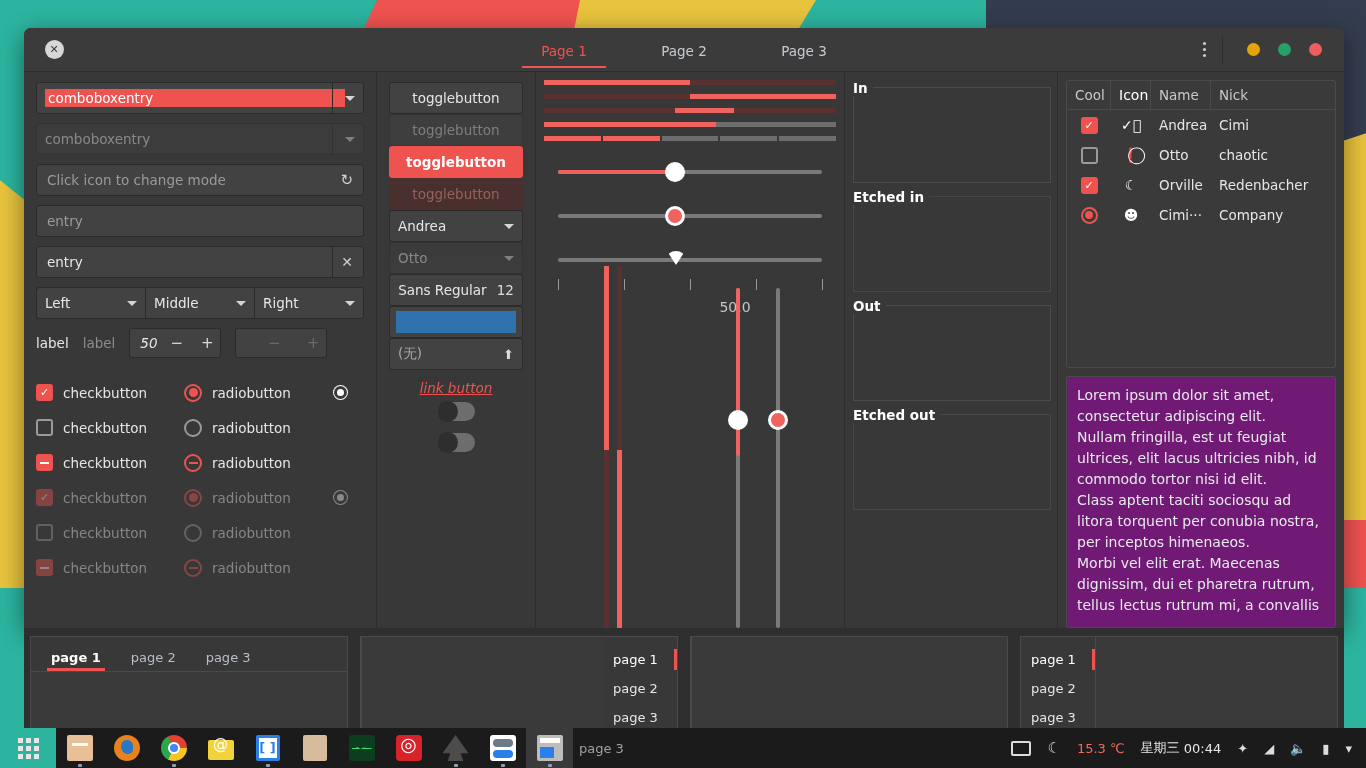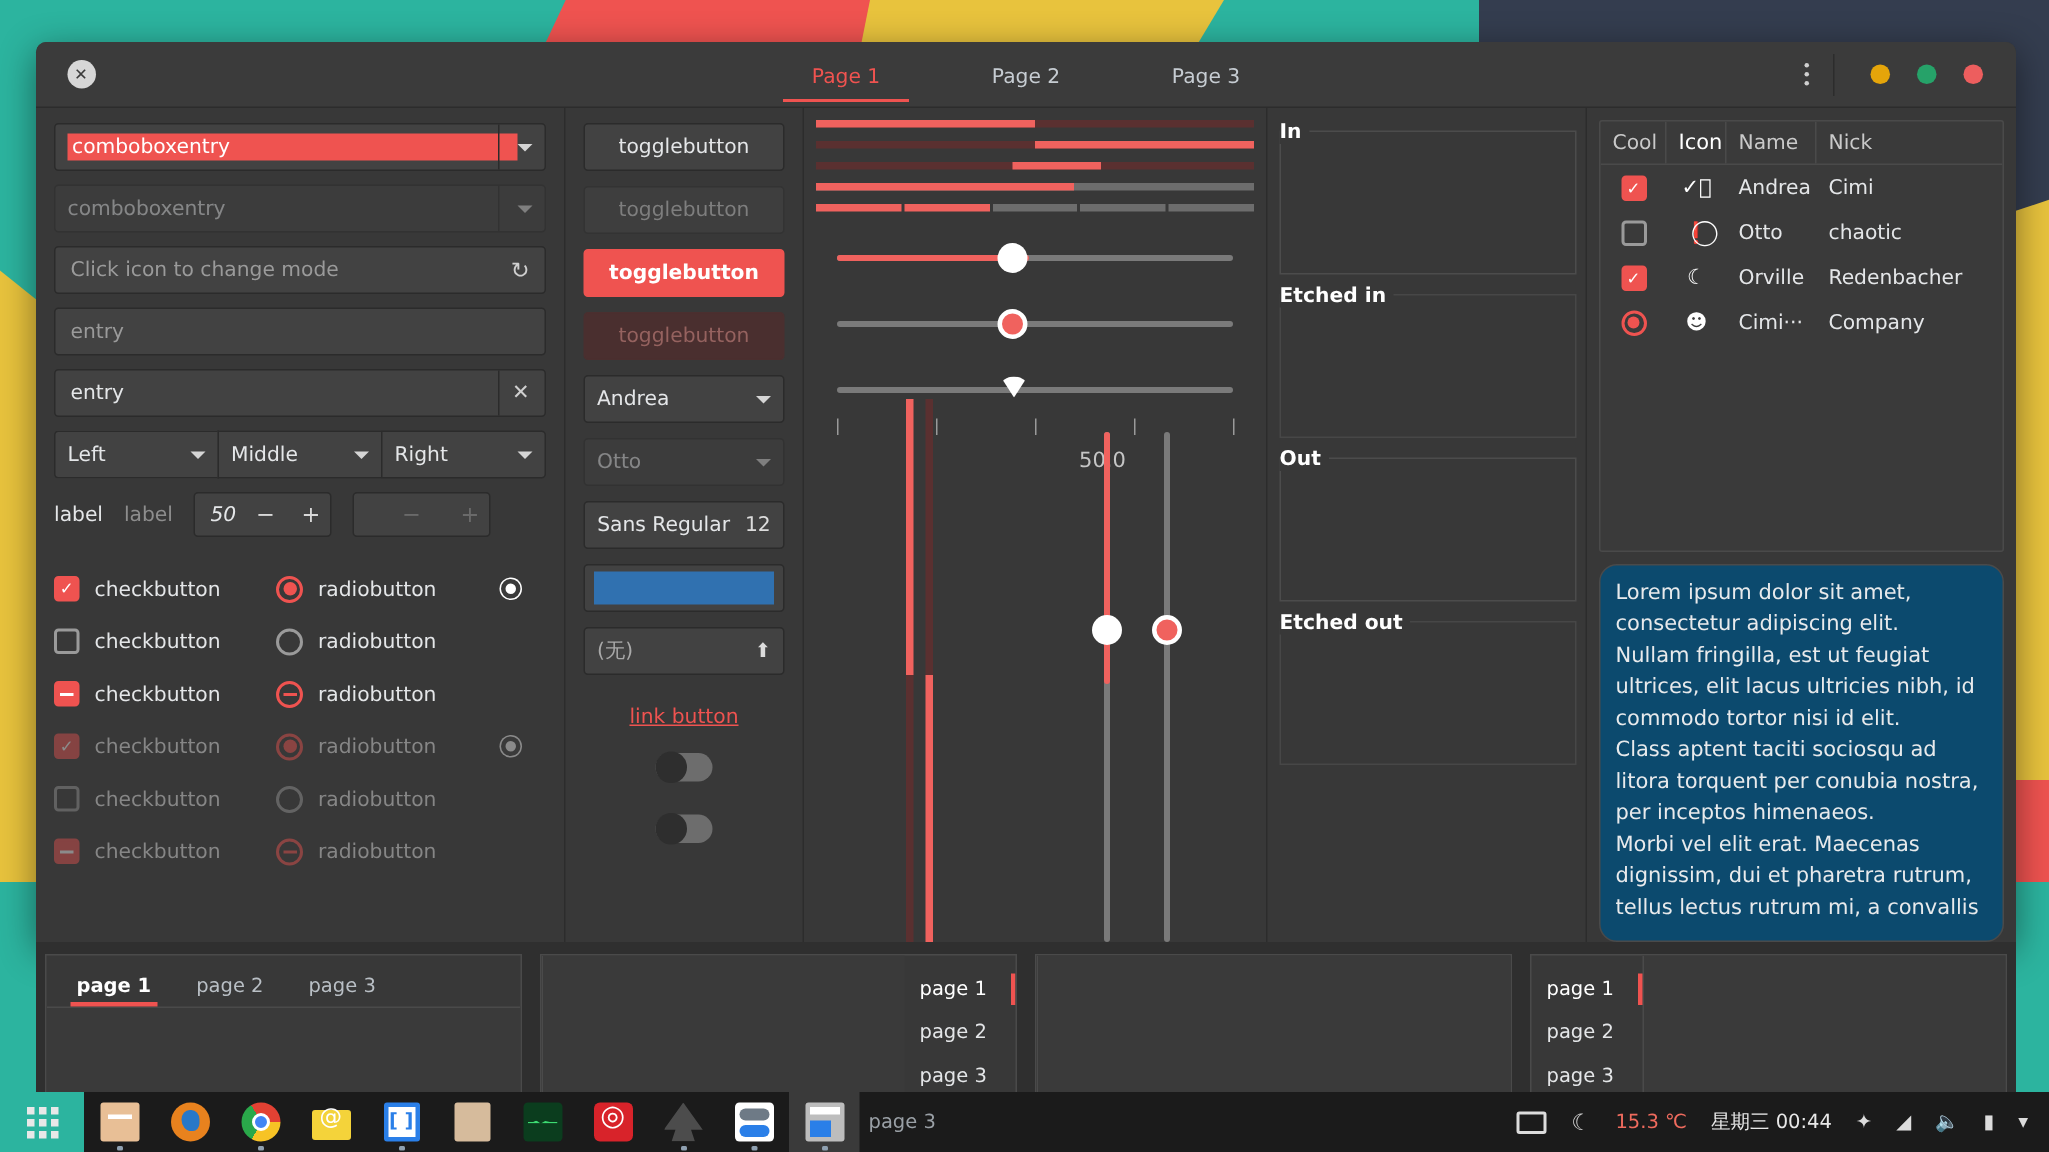--- a/index.html
+++ b/index.html
@@ -179,32 +179,32 @@
   .radio.on::after { content:""; width:9px;height:9px;border-radius:50%;background:#ef5350; }
   .radio.ind { border-color:#ef5350; }
   .radio.ind::after { content:""; width:9px;height:2px;background:#ef5350; }
   .radio.dm { opacity:.45; }
   .ctext { color:#e4e6e8; font-size:13.5px; }
   .ctext.dm { color:#868686; }
   .minidot { width:13px;height:13px;border-radius:50%;background:#fff;border:3px solid #3a3a3a;box-shadow:0 0 0 1px #fff; }
   .minidot.dm { background:#8a8a8a; box-shadow:0 0 0 1px #8a8a8a; }
 
   
-  .col2 { width: 158px; display:flex; flex-direction:column; gap: 10px; padding-top:10px; }
+  .col2 { width: 158px; display:flex; flex-direction:column; padding-top:10px; }
   .tbtn { height: 32px; border-radius:3px; display:flex;align-items:center;justify-content:center;
           background:#424242;border:1px solid #2b2b2b;color:#e4e6e8;font-size:13.5px; }
   .tbtn.off { color:#7e7e7e; border-color:#333; background:#3e3e3e; }
   .tbtn.on { background:#ef5350;border-color:#ef5350;color:#fff;font-weight:bold; }
   .tbtn.on.off { background:#4a2f2f;border-color:#4a2f2f;color:#95625f;font-weight:normal; }
   .colorbtn { height:32px;border-radius:3px;background:#424242;border:1px solid #2b2b2b;padding:4px 6px; }
   .colorbtn i { display:block; height:100%; background:#3071b0; }
   .filebtn { height:32px;border-radius:3px;background:#424242;border:1px solid #2b2b2b;
              display:flex;align-items:center;justify-content:space-between;padding:0 8px;color:#a9a9a9;font-size:13.5px;}
   .upic { color:#dcdcdc; font-size:13px; }
-  .linkbtn { text-align:center; color:#ef5350; text-decoration:underline; font-size:13.5px; padding-top:10px; }
+  .linkbtn { text-align:center; color:#ef5350; text-decoration:underline; font-size:13.5px; padding-top:10px;font-style:italic; }
   .switch { width:38px;height:19px;border-radius:10px;background:#6d6d6d;position:relative;margin:6px auto; }
   .switch i { position:absolute;left:0;top:-1px;width:21px;height:21px;border-radius:50%;background:#2e2e2e; }
   .fontbtn { height:32px;border-radius:3px;background:#424242;border:1px solid #2b2b2b;
              display:flex;align-items:center;justify-content:center;gap:10px;color:#e4e6e8;font-size:13.5px;}
   .fontbtn .fsz { color:#dcdcdc; }
 
   
   .col3 { width: 308px; padding: 8px 8px 0 8px; position:relative; }
   .pbar { height:5px; background:#5a3030; border-radius:0; position:relative; margin-bottom:9px; }
   .pbar i { position:absolute; top:0; bottom:0; background:#f0625e; }
@@ -244,21 +244,21 @@
   .th { color:#c9c9c9; font-size:13.5px; padding:6px 8px; border-right:1px solid #4a4a4a; }
   .th:last-child { border-right:none; }
   .tr { display:flex; align-items:center; height:30px; }
   .td { padding:0 8px; color:#e4e6e8; font-size:13.5px; display:flex; align-items:center; }
   .c-cool { width:44px; justify-content:center; }
   .c-icon { width:40px; justify-content:center; color:#fff; font-size:14px; }
   .c-name { width:60px; }
   .c-nick { flex:1; }
   .tv-rad { width:17px;height:17px;border-radius:50%;border:2px solid #ef5350;display:flex;align-items:center;justify-content:center; }
   .tv-rad::after { content:""; width:8px;height:8px;border-radius:50%;background:#ef5350; }
-  .textview { background:#0c4a6e; border:1px solid #4a4a4a; border-radius:12px; flex:1; padding:8px 10px; overflow:hidden;
+  .textview { background:#701a75; border:1px solid #4a4a4a; border-radius:2px; flex:1; padding:8px 10px; overflow:hidden;
               color:#e8eaec; font-size:14px; line-height:21px; position:relative; }
   .textview p { margin:0; }
 
   
   #bottom { position:absolute; left:24px; top:628px; width:1320px; height:112px; z-index:45;
             display:flex; gap: 12px; background:#2f2f2f; padding: 8px 6px 0 6px; }
   .nb { background:#383838; border:1px solid #4a4a4a; flex:1; display:flex; overflow:hidden; }
   .nb-top { flex-direction: column; }
   .nbtabs-h { display:flex; align-items:flex-end; height:34px; padding-left:8px; gap:6px; }
   .ntab { padding: 6px 12px 6px; color:#b9bfc5; font-size:13px; position:relative; }

